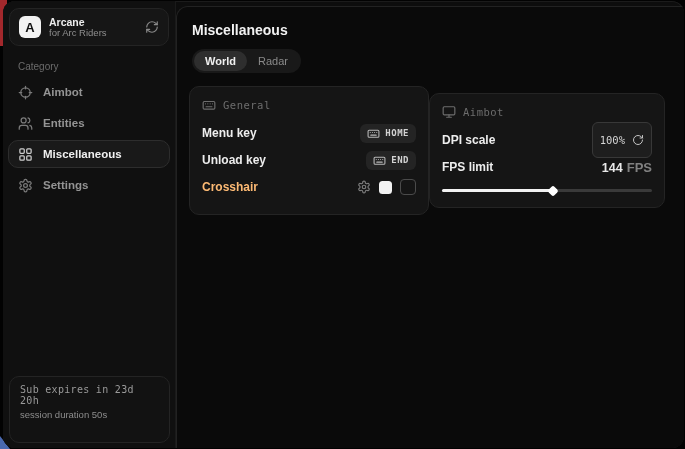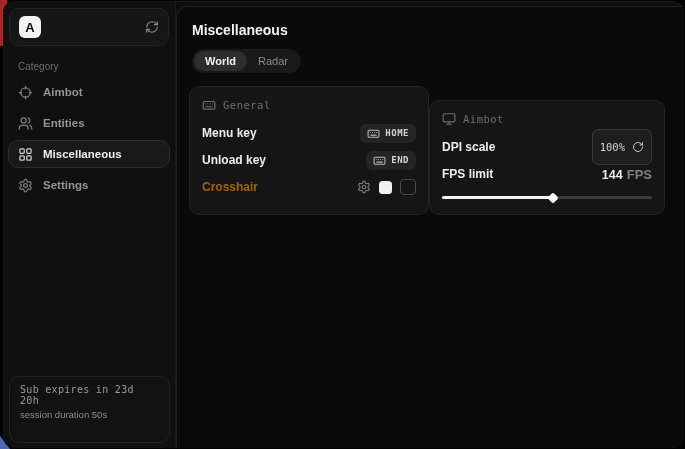--- a/index.html
+++ b/index.html
@@ -41,29 +41,29 @@
 
   
   .main{position:absolute;left:173px;top:5px;right:0;bottom:0;background:#0a0a0a;
         border:1px solid #222;border-right:none;border-bottom:none;border-radius:12px 0 0 0;
         padding:13px 12px;box-sizing:border-box;}
   .page-title{font-size:14px;font-weight:700;color:#f2f2f2;margin:2px 0 0 3px;}
   .tab-bar{display:inline-flex;align-items:center;background:#191919;border-radius:14px;padding:2px;margin:11px 0 13px 3px;}
   .tab{padding:4px 11px;border-radius:12px;font-size:11px;color:#8a8a8a;cursor:pointer;}
   .tab.active{background:#2e2e2e;color:#f0f0f0;font-weight:700;}
 
-  .cards{display:flex;align-items:flex-end;}
+  .cards{display:flex;align-items:center;}
   .card{background:#151515;border:1px solid #242424;border-radius:10px;padding:9px 12px 12px;box-sizing:border-box;}
   .card.general{width:240px;}
   .card.display{width:236px;}
   .card-header{display:flex;align-items:center;gap:7px;color:#6d6d6d;margin:2px 0 9px;}
   .card-title{font-size:10.5px;letter-spacing:0.5px;color:#6d6d6d;}
   .row{display:flex;align-items:center;justify-content:space-between;height:24px;margin-bottom:3px;}
   .row-label{font-size:12px;font-weight:700;color:#ededed;}
-  .row-label.dim{color:#a16207;}
+  .row-label.dim{color:#fdba74;}
   .keybind{display:inline-flex;align-items:center;gap:5px;background:#242424;border-radius:6px;
            padding:3px 7px;color:#b8b8b8;cursor:pointer;}
   .keybind-label{font-size:9px;font-weight:700;letter-spacing:0.5px;color:#d2d2d2;}
   .crosshair-controls{display:flex;align-items:center;gap:8px;}
   .gear-dim{color:#7c7c7c;display:flex;cursor:pointer;}
   .swatch{width:13px;height:13px;border-radius:3.5px;cursor:pointer;}
   .checkbox{width:14px;height:14px;border:1.5px solid #4b4b4b;border-radius:4px;background:transparent;cursor:pointer;}
   .dpi-control{display:inline-flex;align-items:center;gap:7px;background:#1e1e1e;border:1px solid #383838;
                border-radius:6px;padding:11px 7px;color:#c4c4c4;cursor:pointer;}
   .dpi-value{font-size:10.5px;color:#d6d6d6;}
@@ -86,20 +86,24 @@
   <div class="bg-blue" style="background: rgb(74, 105, 176);"></div>
 
   <div class="window">
 
     <div class="sidebar">
 
       <div class="profile-card">
         <div class="logo">
           <span>A</span>
         </div>
+        <div class="profile-text">
+          <span class="profile-name">Arcane</span>
+          <span class="profile-sub">for Arc Riders</span>
+        </div>
         <span class="ico profile-action">
           <svg width="14" height="14" viewBox="0 0 24 24" fill="none" stroke="currentColor" stroke-width="2" stroke-linecap="round" stroke-linejoin="round">
               <path d="M3 12a9 9 0 0 1 9-9 9.75 9.75 0 0 1 6.74 2.74L21 8"></path>
               <path d="M21 3v5h-5"></path>
               <path d="M21 12a9 9 0 0 1-9 9 9.75 9.75 0 0 1-6.74-2.74L3 16"></path>
               <path d="M8 16H3v5"></path>
             </svg>
         </span>
       </div>
 

